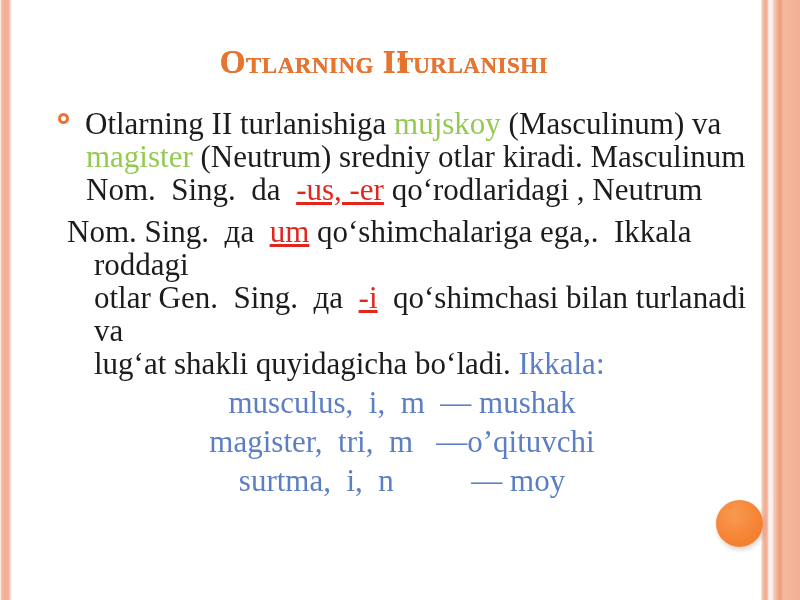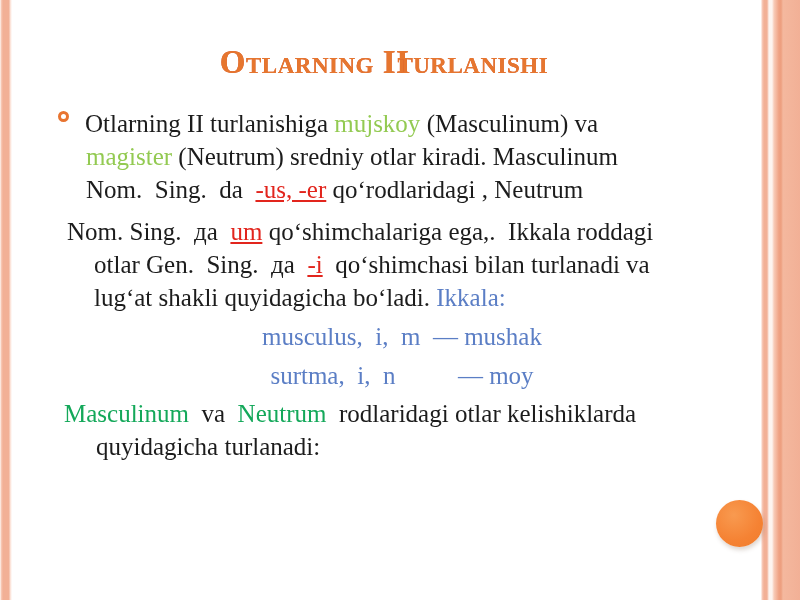--- a/index.html
+++ b/index.html
@@ -46,21 +46,21 @@
     line-height: 44px;
     color: #e6762f;
     letter-spacing: 0.5px;
     text-shadow: 0 0 0.5px #d2502c;
   }
   .title .overlap { margin-left: -12px; }
 
   .body-text { margin-top: 23px; color: #1c1c1c; }
 
   .p {
-    font-size: 25px;
+    font-size: 31px;
     line-height: 33px;
     margin: 0;
     white-space: pre-wrap;
   }
   .p-intro  { padding-left: 72px; text-indent: -28px; }
   .p-second { padding-left: 80px; text-indent: -27px; margin-top: 9px; }
   .p-vocab  { padding-left: 36px; margin-top: 6px; text-align: center; }
   .p-final  { padding-left: 82px; text-indent: -32px; margin-top: 5px; }
 
   .bullet-ring {
@@ -93,21 +93,20 @@
       <div class="p p-intro"><span class="bullet-ring"></span><span><span class="c-black">Otlarning II turlanishiga </span><span class="c-lightgreen">mujskoy</span><span class="c-black"> (Masculinum) va
 </span><span class="c-lightgreen">magister</span><span class="c-black"> (Neutrum) sredniy otlar kiradi. Masculinum
 Nom.  Sing.  da  </span><span class="c-red">-us, -er</span><span class="c-black"> qo‘rodlaridagi , Neutrum</span></span></div>
 
       <div class="p p-second"><span><span class="c-black">Nom. Sing.  да  </span><span class="c-red">um</span><span class="c-black"> qo‘shimchalariga ega,.  Ikkala roddagi
 otlar Gen.  Sing.  да  </span><span class="c-red">-i</span><span class="c-black">  qo‘shimchasi bilan turlanadi va
 lug‘at shakli quyidagicha bo‘ladi. </span><span class="c-blue">Ikkala:</span></span></div>
 
       <div class="p p-vocab"><span><span class="c-blue">musculus,  i,  m  — mushak</span></span></div>
 
+      <div class="p p-vocab"><span><span class="c-blue">magister,  tri,  m   —o’qituvchi</span></span></div>
 
       <div class="p p-vocab"><span><span class="c-blue">surtma,  i,  n          — moy</span></span></div>
 
 
-      <div class="p p-final"><span><span class="c-green">Masculinum</span><span class="c-black">  va  </span><span class="c-green">Neutrum</span><span class="c-black">  rodlaridagi otlar kelishiklarda
-quyidagicha turlanadi:</span></span></div>
     </div>
   </div>
 </div>
 
 </body></html>

